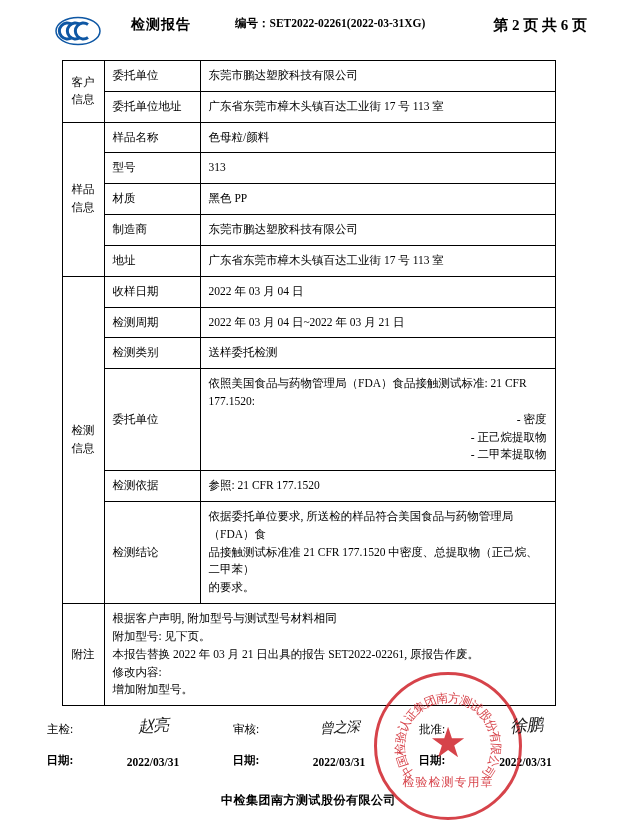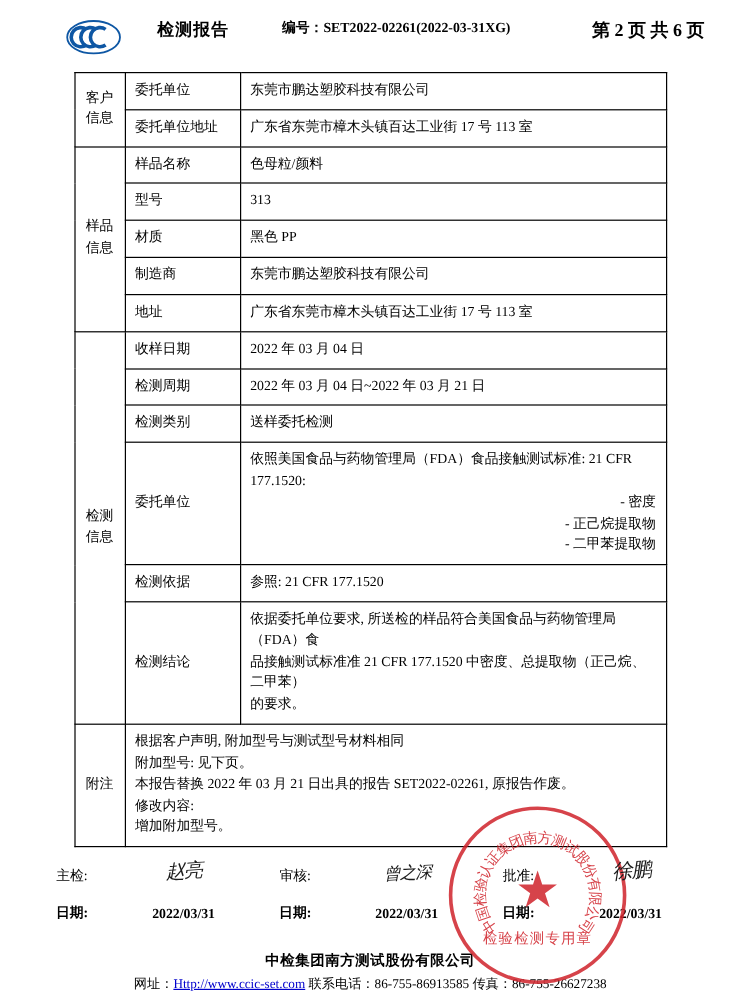--- a/index.html
+++ b/index.html
@@ -366,19 +366,15 @@
           <td class="sig-val">2022/03/31</td>
           <td class="sig-lbl">日期:</td>
           <td class="sig-val">2022/03/31</td>
         </tr>
       </tbody>
     </table>
   </div>
 
   <div class="footer">
     <div class="f-company">中检集团南方测试股份有限公司</div>
-    <div>
-      <span>网址：</span><span class="link">Http://www.ccic-set.com</span>
-      <span>联系电话：86-755-86913585 传真：86-755-26627238</span>
-    </div>
   </div>
 
 </div>
 
 </body></html>

